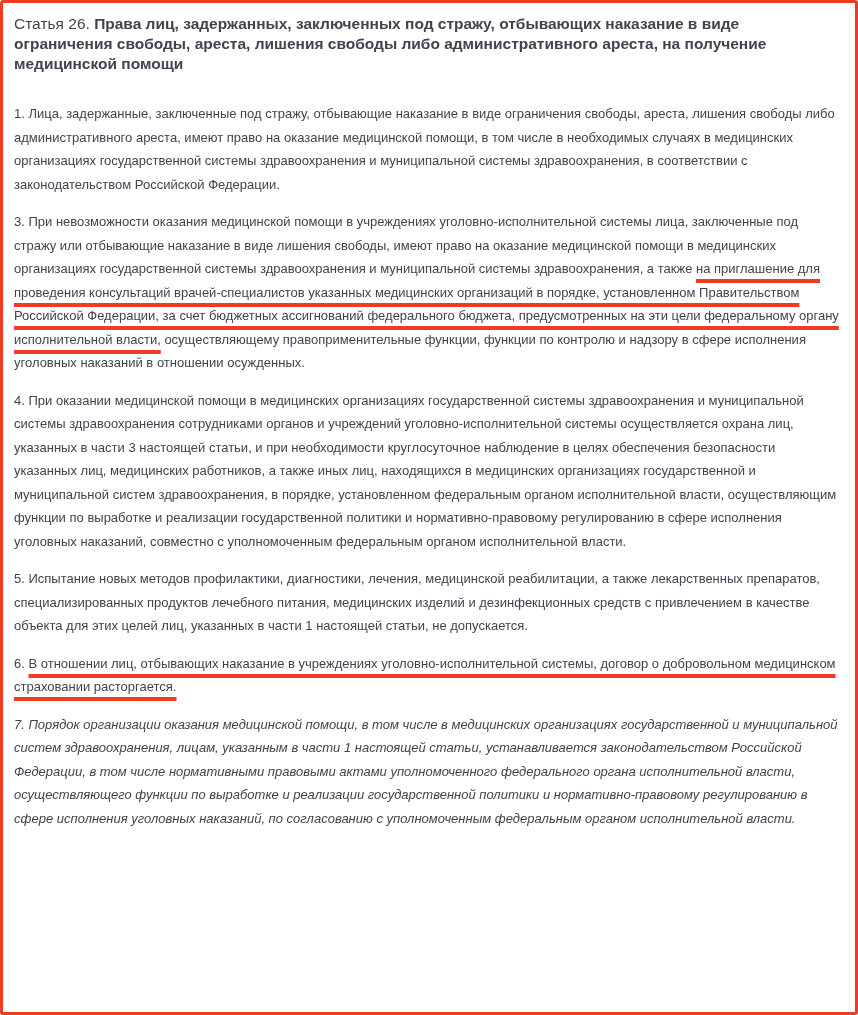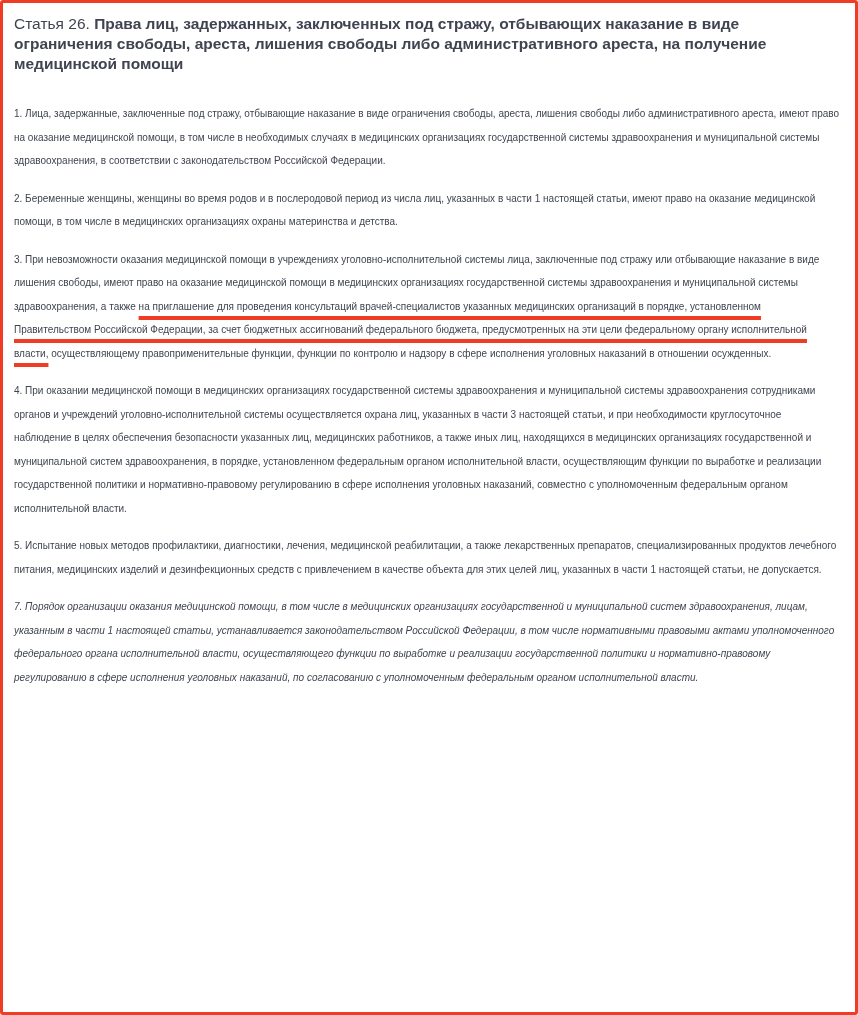--- a/index.html
+++ b/index.html
@@ -23,21 +23,21 @@
     margin: 0 0 28px 0;
     font-size: 15.5px;
     line-height: 20px;
     font-weight: 700;
   }
   .heading-prefix {
     font-weight: 400;
   }
   .para {
     margin: 12px 0 14px 0;
-    font-size: 10px;
+    font-size: 13px;
     line-height: 23.5px;
     font-weight: 400;
   }
   .para:last-child {
     margin-bottom: 0;
     font-style: italic;
   }
   .redline {
     text-decoration: underline;
     text-decoration-color: #f03b25;
@@ -48,19 +48,19 @@
 </style>
 </head>
 <body>
 
 <div class="page">
   <h2 class="heading">
     <span class="heading-prefix">Статья 26. </span><span class="heading-title">Права лиц, задержанных, заключенных под стражу, отбывающих наказание в виде ограничения свободы, ареста, лишения свободы либо административного ареста, на получение медицинской помощи</span>
   </h2>
   <div id="article-body">
       <p class="para"><span>1. Лица, задержанные, заключенные под стражу, отбывающие наказание в виде ограничения свободы, ареста, лишения свободы либо административного ареста, имеют право на оказание медицинской помощи, в том числе в необходимых случаях в медицинских организациях государственной системы здравоохранения и муниципальной системы здравоохранения, в соответствии с законодательством Российской Федерации.</span></p>
-      <p class="para"><span>2. Беременные женщины, женщины во время родов и в послеродовой период из числа лиц, указанных в части 1 настоящей статьи, имеют право на оказание медицинской помощи, в том числе в медицинских организациях охраны материнства и детства.</span></p>
       <p class="para"><span>3. При невозможности оказания медицинской помощи в учреждениях уголовно-исполнительной системы лица, заключенные под стражу или отбывающие наказание в виде лишения свободы, имеют право на оказание медицинской помощи в медицинских организациях государственной системы здравоохранения и муниципальной системы здравоохранения, а также </span><span class="redline">на приглашение для проведения консультаций врачей-специалистов указанных медицинских организаций в порядке, установленном Правительством Российской Федерации, за счет бюджетных ассигнований федерального бюджета, предусмотренных на эти цели федеральному органу исполнительной власти,</span><span> осуществляющему правоприменительные функции, функции по контролю и надзору в сфере исполнения уголовных наказаний в отношении осужденных.</span></p>
       <p class="para"><span>4. При оказании медицинской помощи в медицинских организациях государственной системы здравоохранения и муниципальной системы здравоохранения сотрудниками органов и учреждений уголовно-исполнительной системы осуществляется охрана лиц, указанных в части 3 настоящей статьи, и при необходимости круглосуточное наблюдение в целях обеспечения безопасности указанных лиц, медицинских работников, а также иных лиц, находящихся в медицинских организациях государственной и муниципальной систем здравоохранения, в порядке, установленном федеральным органом исполнительной власти, осуществляющим функции по выработке и реализации государственной политики и нормативно-правовому регулированию в сфере исполнения уголовных наказаний, совместно с уполномоченным федеральным органом исполнительной власти.</span></p>
       <p class="para"><span>5. Испытание новых методов профилактики, диагностики, лечения, медицинской реабилитации, а также лекарственных препаратов, специализированных продуктов лечебного питания, медицинских изделий и дезинфекционных средств с привлечением в качестве объекта для этих целей лиц, указанных в части 1 настоящей статьи, не допускается.</span></p>
+      <p class="para"><span>6. </span><span class="redline">В отношении лиц, отбывающих наказание в учреждениях уголовно-исполнительной системы, договор о добровольном медицинском страховании расторгается.</span></p>
       <p class="para"><span>7. Порядок организации оказания медицинской помощи, в том числе в медицинских организациях государственной и муниципальной систем здравоохранения, лицам, указанным в части 1 настоящей статьи, устанавливается законодательством Российской Федерации, в том числе нормативными правовыми актами уполномоченного федерального органа исполнительной власти, осуществляющего функции по выработке и реализации государственной политики и нормативно-правовому регулированию в сфере исполнения уголовных наказаний, по согласованию с уполномоченным федеральным органом исполнительной власти.</span></p>
     </div>
 </div>
 
 </body></html>

